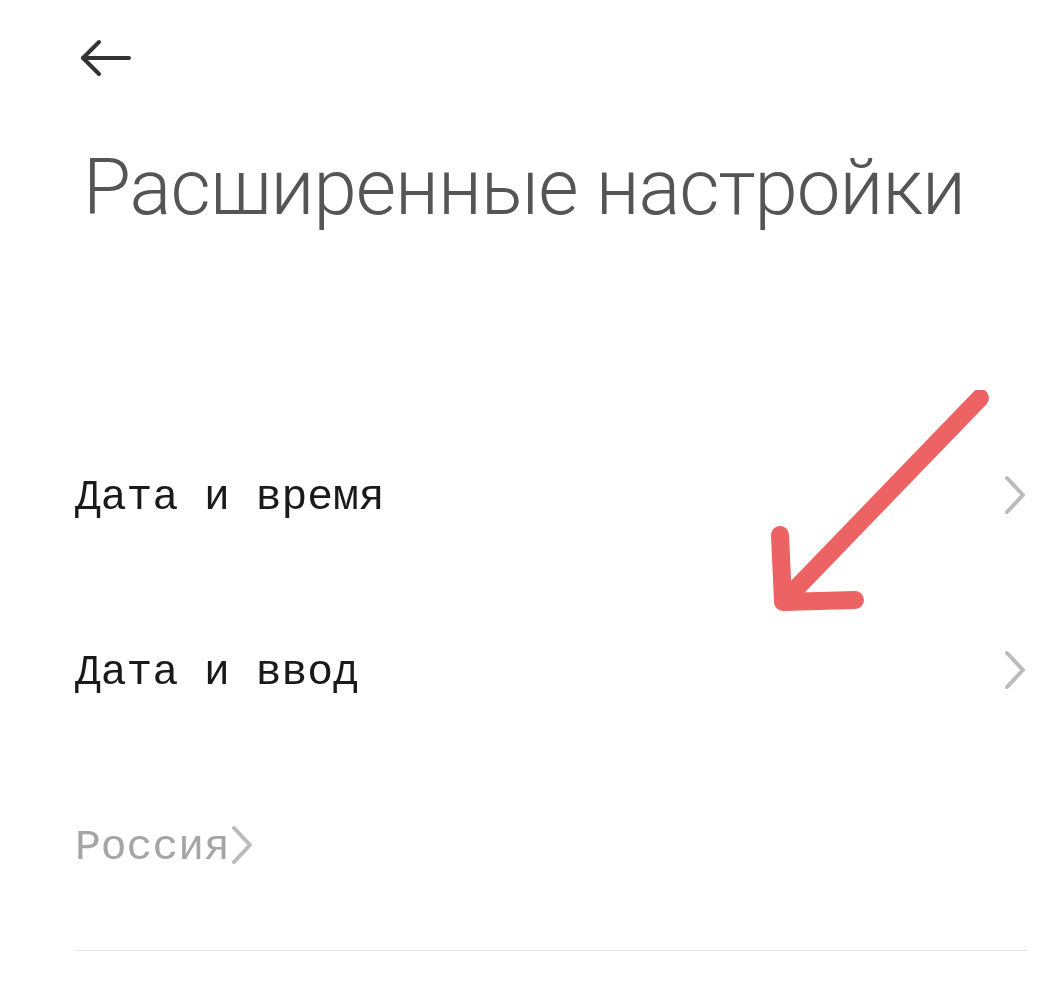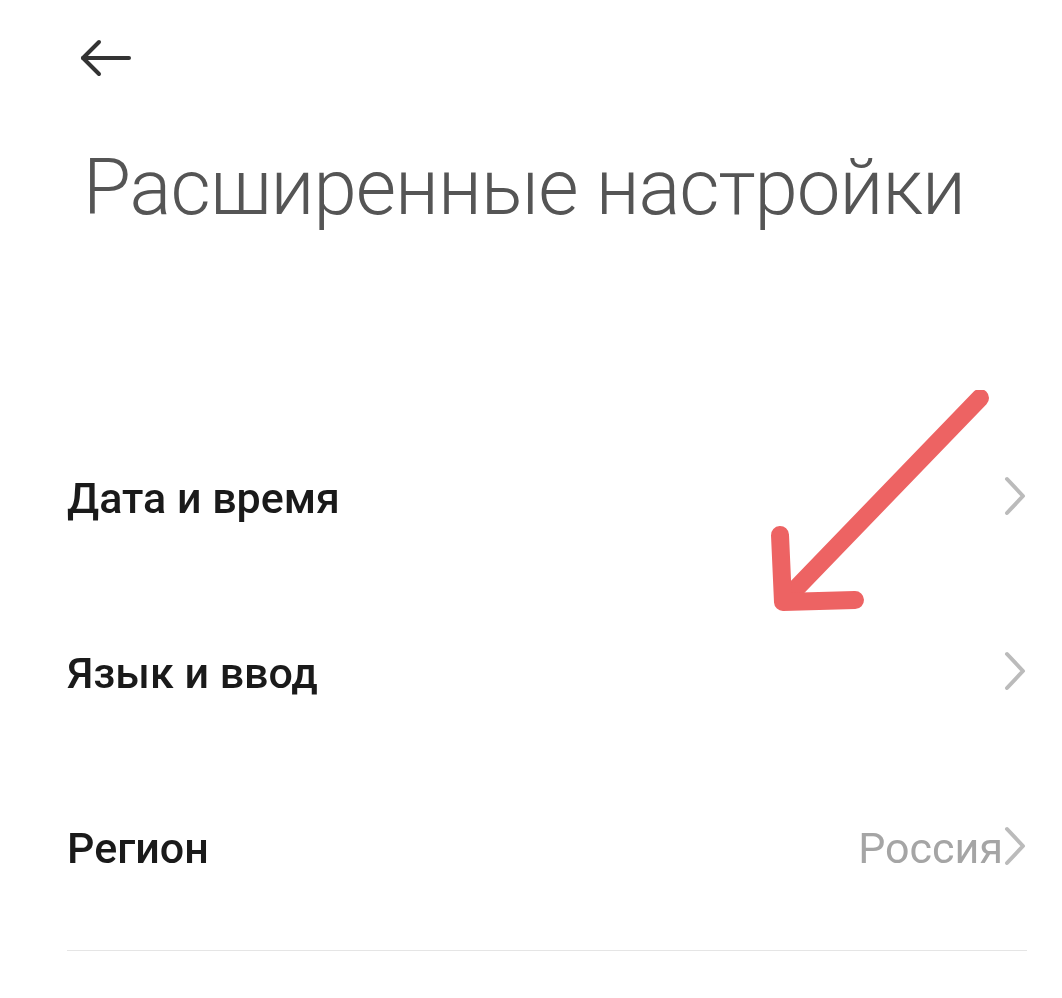--- a/index.html
+++ b/index.html
@@ -37,22 +37,23 @@
       font-size: 78px;
       font-weight: 300;
       color: #555555;
       line-height: 1.23;
       letter-spacing: -1px;
       margin-left: 8px;
     }
     .settings-list {
       position: absolute;
       top: 410px;
-      left: 67px;
+      left: 75px;
       right: 35px;
+      font-family: Liberation Mono, monospace;
     }
     .setting-item {
       display: flex;
       align-items: center;
       justify-content: space-between;
       height: 175px;
       cursor: pointer;
     }
     .setting-label {
       font-size: 43px;
@@ -107,32 +108,31 @@
     <div class="setting-right">
       <span>
         <svg class="chevron" viewBox="0 0 24 42" fill="none" stroke="#bbbbbb" stroke-width="4" stroke-linecap="round" stroke-linejoin="round">
           <polyline points="4,4 20,21 4,38"></polyline>
         </svg>
       </span>
     </div>
   </div>
 
   <div class="setting-item">
-    <span class="setting-label">Язык и ввод</span>
+    <span class="setting-label">Дата и ввод</span>
     <div class="setting-right">
       <span>
         <svg class="chevron" viewBox="0 0 24 42" fill="none" stroke="#bbbbbb" stroke-width="4" stroke-linecap="round" stroke-linejoin="round">
           <polyline points="4,4 20,21 4,38"></polyline>
         </svg>
       </span>
     </div>
   </div>
 
   <div class="setting-item">
-    <span class="setting-label">Регион</span>
     <div class="setting-right">
       <span class="setting-value">Россия</span>
       <span>
         <svg class="chevron" viewBox="0 0 24 42" fill="none" stroke="#bbbbbb" stroke-width="4" stroke-linecap="round" stroke-linejoin="round">
           <polyline points="4,4 20,21 4,38"></polyline>
         </svg>
       </span>
     </div>
   </div>
 

